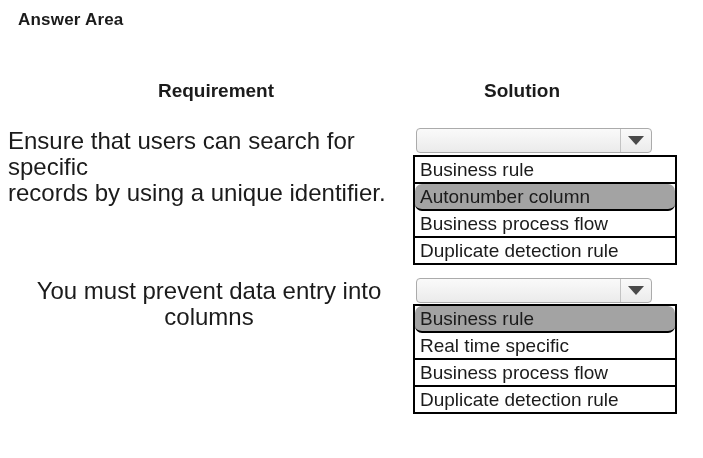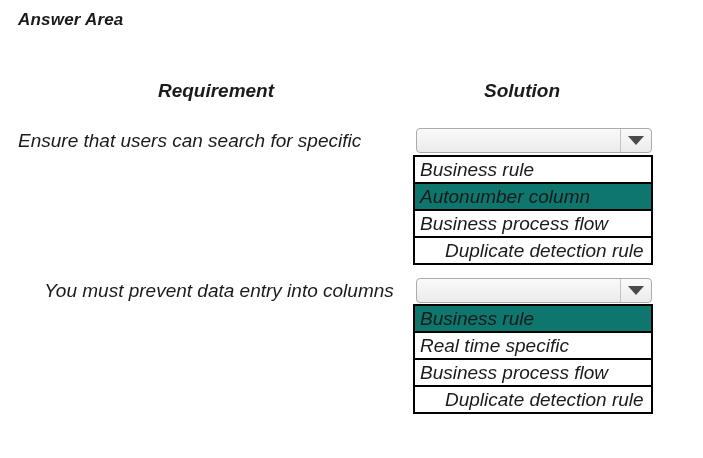--- a/index.html
+++ b/index.html
@@ -8,21 +8,20 @@
     background: #ffffff;
     font-family: "Liberation Sans", sans-serif;
     color: #1b1b1b;
   }
   .canvas {
     position: relative;
     width: 703px;
     height: 458px;
     background: #ffffff;
     overflow: hidden;
-    font-style: italic;
   }
   .title {
     position: absolute;
     left: 18px;
     top: 10px;
     font-size: 17px;
     font-weight: bold;
     letter-spacing: 0.2px;
   }
   .col-header {
@@ -30,23 +29,23 @@
     top: 80px;
     font-size: 19px;
     font-weight: bold;
     text-align: center;
   }
   .req-header { left: 18px;  width: 396px; }
   .sol-header { left: 402px; width: 240px; }
 
   .req-text {
     position: absolute;
-    left: 18px;
+    left: 8px;
     width: 402px;
-    font-size: 19px;
+    font-size: 24px;
     line-height: 26px;
   }
   .req-1 { top: 128px; }
   .req-2 { top: 278px; text-align: center; }
 
   .combobox {
     position: absolute;
     left: 416px;
     width: 236px;
     height: 25px;
@@ -77,52 +76,53 @@
     width: 0;
     height: 0;
     border-left: 8px solid transparent;
     border-right: 8px solid transparent;
     border-top: 9px solid #4a4a4a;
   }
 
   .listbox {
     position: absolute;
     left: 413px;
-    width: 240px;
+    width: 264px;
     box-sizing: border-box;
     border: 2px solid #000000;
     background: #ffffff;
   }
   .lb-1 { top: 155px; }
   .lb-2 { top: 304px; }
   .option {
     height: 25px;
     line-height: 25px;
     padding-left: 5px;
     font-size: 19px;
     border-bottom: 2px solid #000000;
     white-space: nowrap;
     overflow: hidden;
     cursor: default;
   }
-  .option:last-child { border-bottom: none; margin-left: 25px; }
-  .option.selected { background: #0f766e; }
+  .option:last-child { border-bottom: none; }
+  .option.selected { background: #a3a3a3; border-radius: 7px; }
 </style>
 </head>
 <body>
 
 <div class="canvas">
 
   <div class="title">Answer Area</div>
 
   <div class="col-header sol-header">Solution</div>
   <div class="col-header req-header">Requirement</div>
 
   <div class="req-text req-1">
     <div>Ensure that users can search for specific</div>
+    <div>records by using a unique identifier.</div>
   </div>
 
   <div class="combobox cb-1">
     <div class="cb-field"></div>
     <div class="cb-btn">
       <span class="caret"></span>
     </div>
   </div>
 
   <div class="listbox lb-1">

